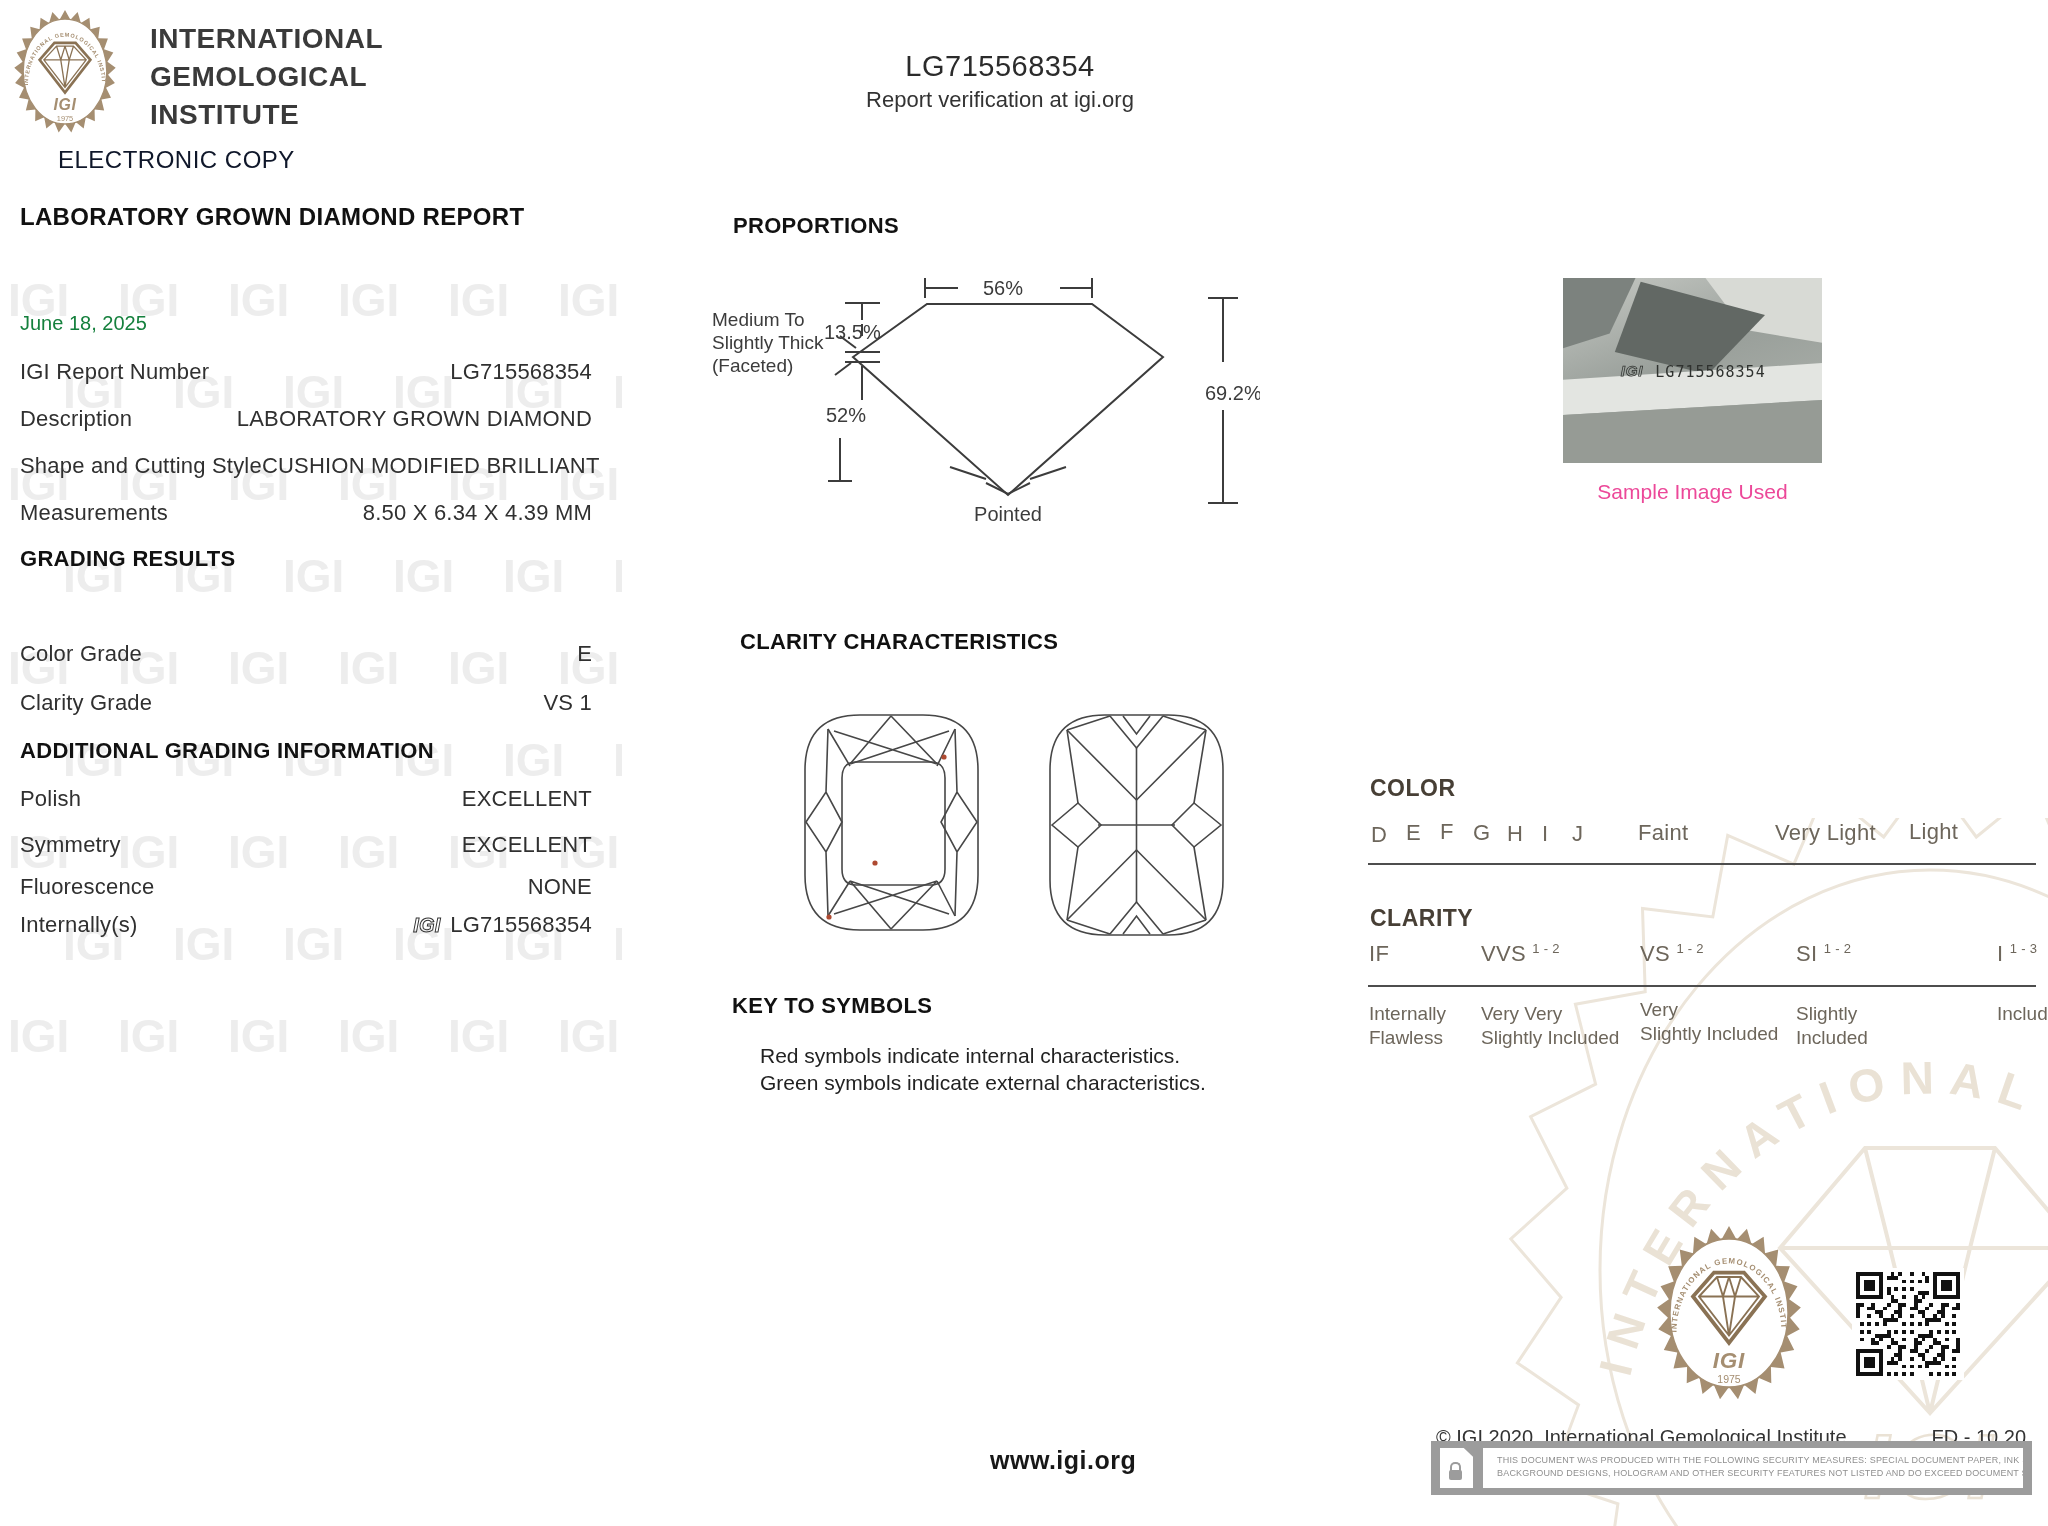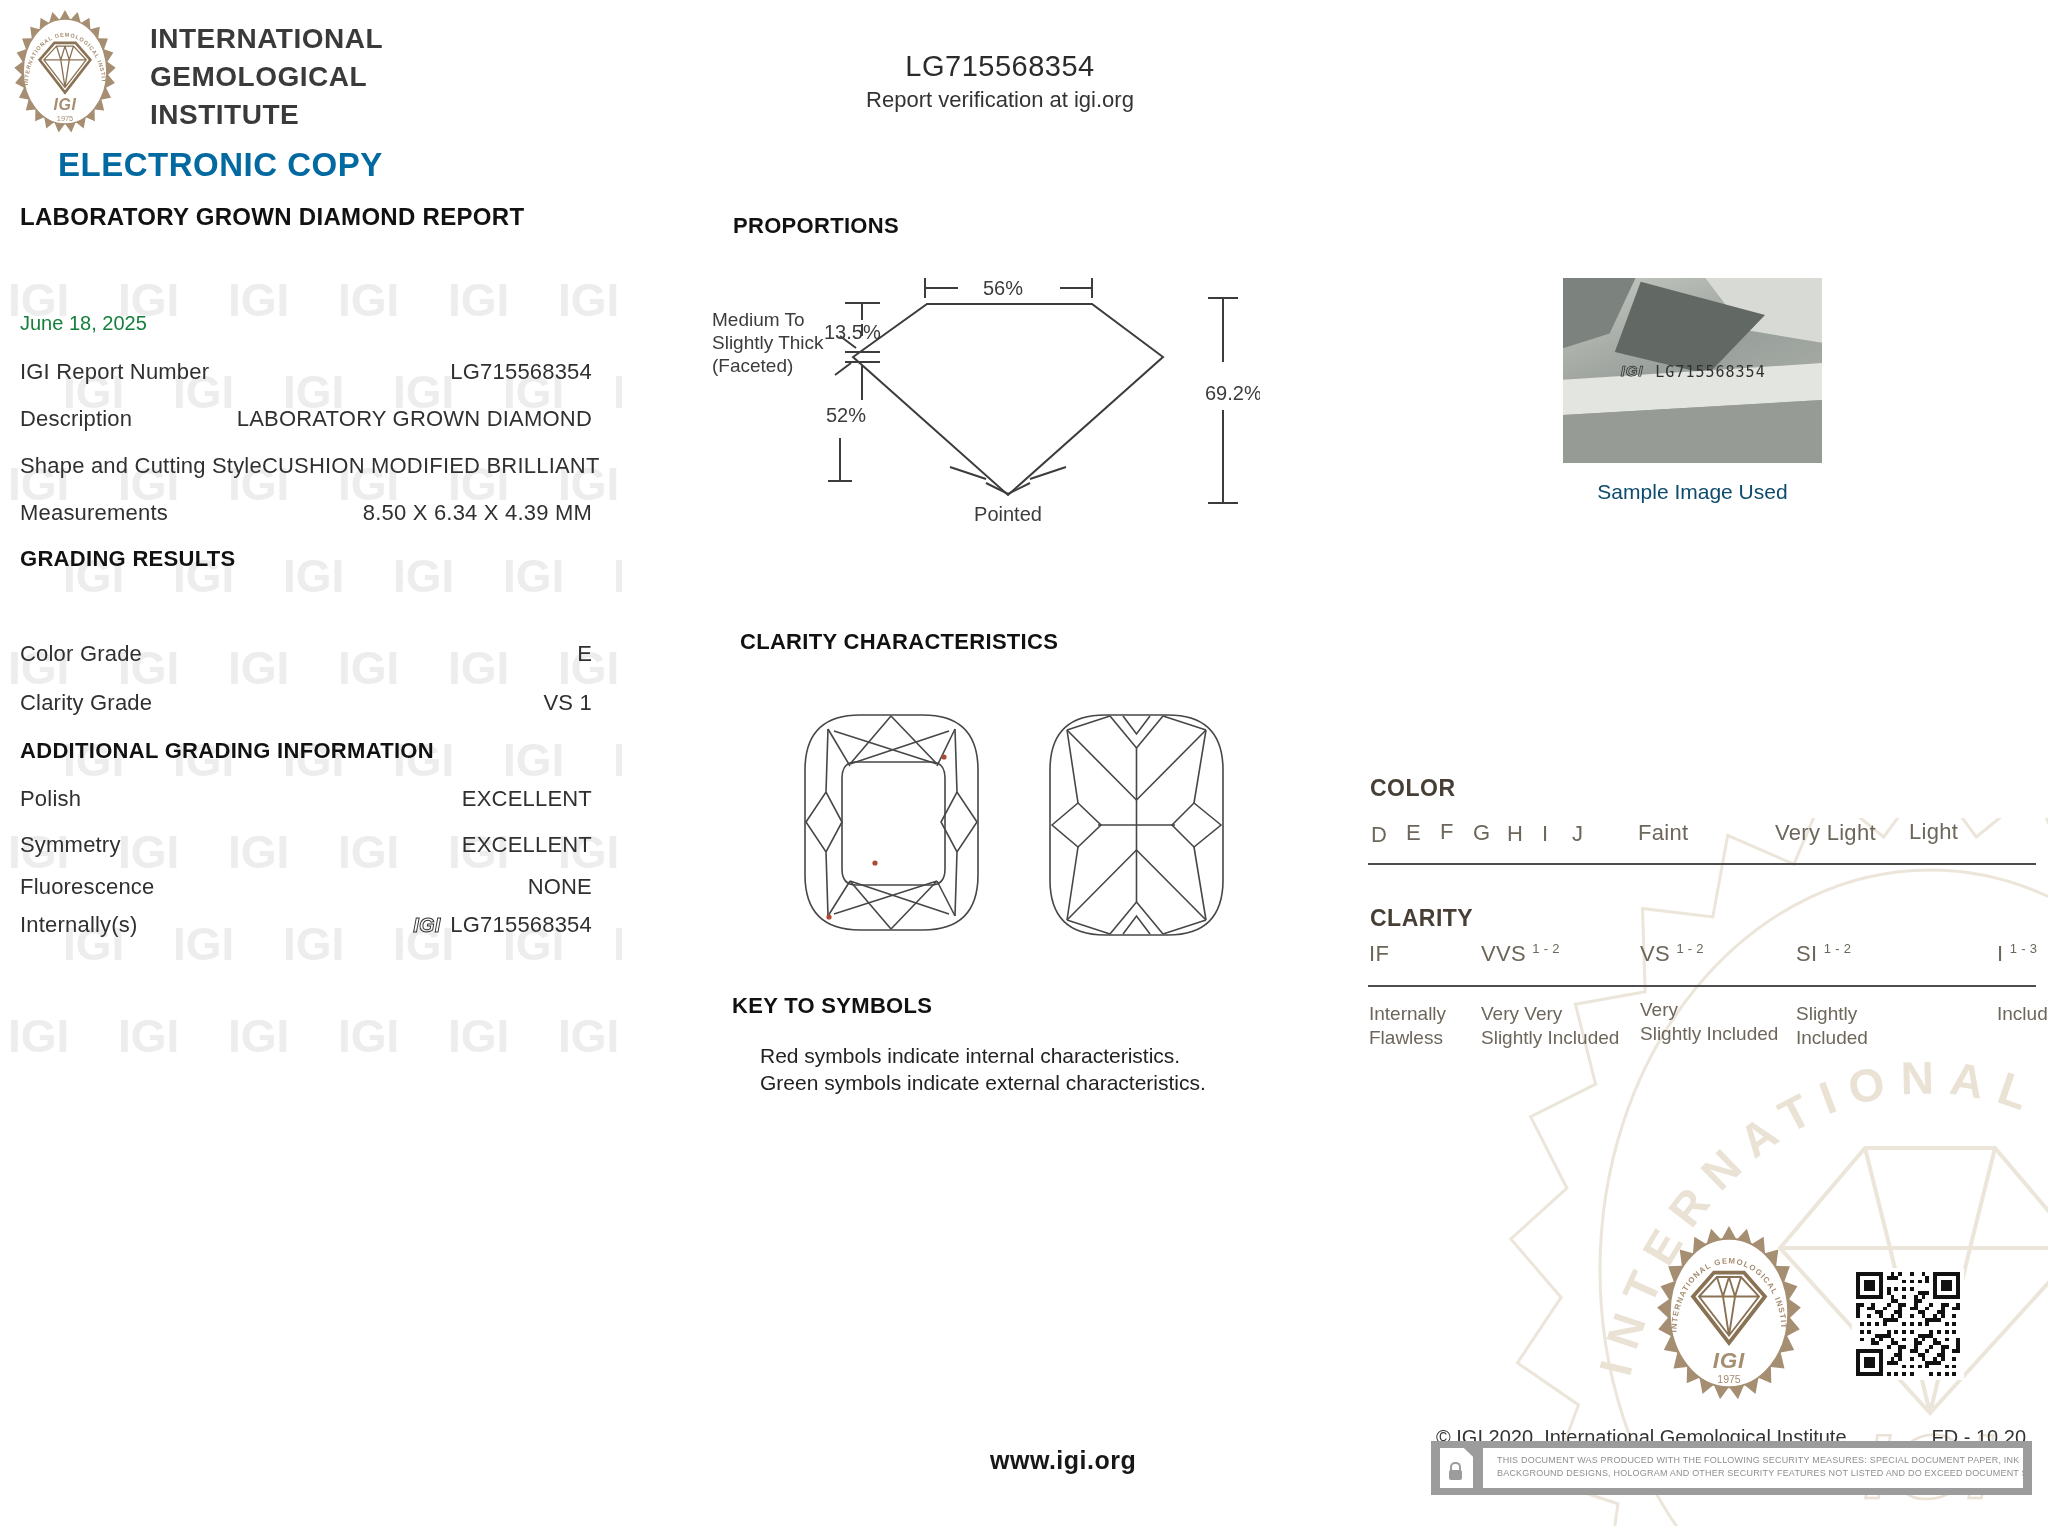--- a/index.html
+++ b/index.html
@@ -117,21 +117,21 @@
   <svg class="abs" style="left:12px;top:8px" width="106" height="127" viewBox="0 0 200 240">
       <use href="#igiseal"></use>
     </svg>
 
   <div class="abs" style="left:150px;top:20px;font-size:28px;font-weight:bold;color:#3a3a3a;line-height:38px;letter-spacing:.5px">
     <div>INTERNATIONAL</div>
     <div>GEMOLOGICAL</div>
     <div>INSTITUTE</div>
   </div>
 
-  <div class="abs" style="left:58px;top:146px;font-size:33px;font-weight:bold;color:#0369a1;letter-spacing:.5px">ELECTRONIC COPY</div>
+  <div class="abs" style="left:58px;top:146px;font-size:24px;font-weight:normal;color:#0f172a;letter-spacing:.5px">ELECTRONIC COPY</div>
 
   <div class="abs" style="left:820px;top:50px;width:360px;text-align:center">
     <div style="font-size:29px;color:#2b2b2b;letter-spacing:.5px">LG715568354</div>
     <div style="font-size:22px;color:#333;margin-top:4px">Report verification at igi.org</div>
   </div>
 
   <div class="h" style="left:20px;top:203px;font-size:24px">LABORATORY GROWN DIAMOND REPORT</div>
 
   <div class="abs" style="left:20px;top:312px;font-size:20px;color:#15803d">June 18, 2025</div>
 
@@ -223,21 +223,21 @@
     <div class="ly" style="background:#e3e5e1;clip-path:polygon(0 55%,100% 46%,100% 66%,0 74%)"></div>
     <div class="ly" style="background:#969b95;clip-path:polygon(0 74%,100% 66%,100% 100%,0 100%)"></div>
     <div class="ly" style="top:84px;height:26px;left:0;right:0;text-align:center;position:absolute;
                            font-family:'DejaVu Sans Mono',monospace;font-size:15px;color:#2f322f;letter-spacing:1px">
       <svg width="26" height="18" viewBox="0 0 34 24" style="vertical-align:-3px">
         <text x="17" y="19" text-anchor="middle" font-size="20" font-style="italic" font-weight="bold" fill="none" stroke="#2f322f" stroke-width="1">IGI</text>
       </svg>
       <span>LG715568354</span>
     </div>
   </div>
-  <div class="abs" style="left:1563px;top:480px;width:259px;text-align:center;font-size:21px;color:#0c4a6e">Sample Image Used</div>
+  <div class="abs" style="left:1563px;top:480px;width:259px;text-align:center;font-size:21px;color:#ec4899">Sample Image Used</div>
 
   <div class="h" style="left:740px;top:629px;font-size:22px">CLARITY CHARACTERISTICS</div>
 
   <svg class="abs" style="left:790px;top:700px" width="450" height="250" viewBox="0 0 450 250">
     <g fill="none" stroke="#474747" stroke-width="1.6">
       <path d="M70,15 H133 Q188,15 188,70 V175 Q188,230 133,230 H70 Q15,230 15,175 V70 Q15,15 70,15 Z"></path>
       <path d="M66,62 H141 Q155,62 155,78 V169 Q155,185 141,185 H66 Q52,185 52,169 V78 Q52,62 66,62 Z"></path>
       <path d="M38,29 L60,66 M165,29 L147,66 M38,216 L60,181 M165,216 L147,181"></path>
       <path d="M44,31 L147,64 M159,31 L60,64 M101,16 L60,64 M101,16 L147,64"></path>
       <path d="M44,214 L147,181 M159,214 L60,181 M101,229 L60,181 M101,229 L147,181"></path>

